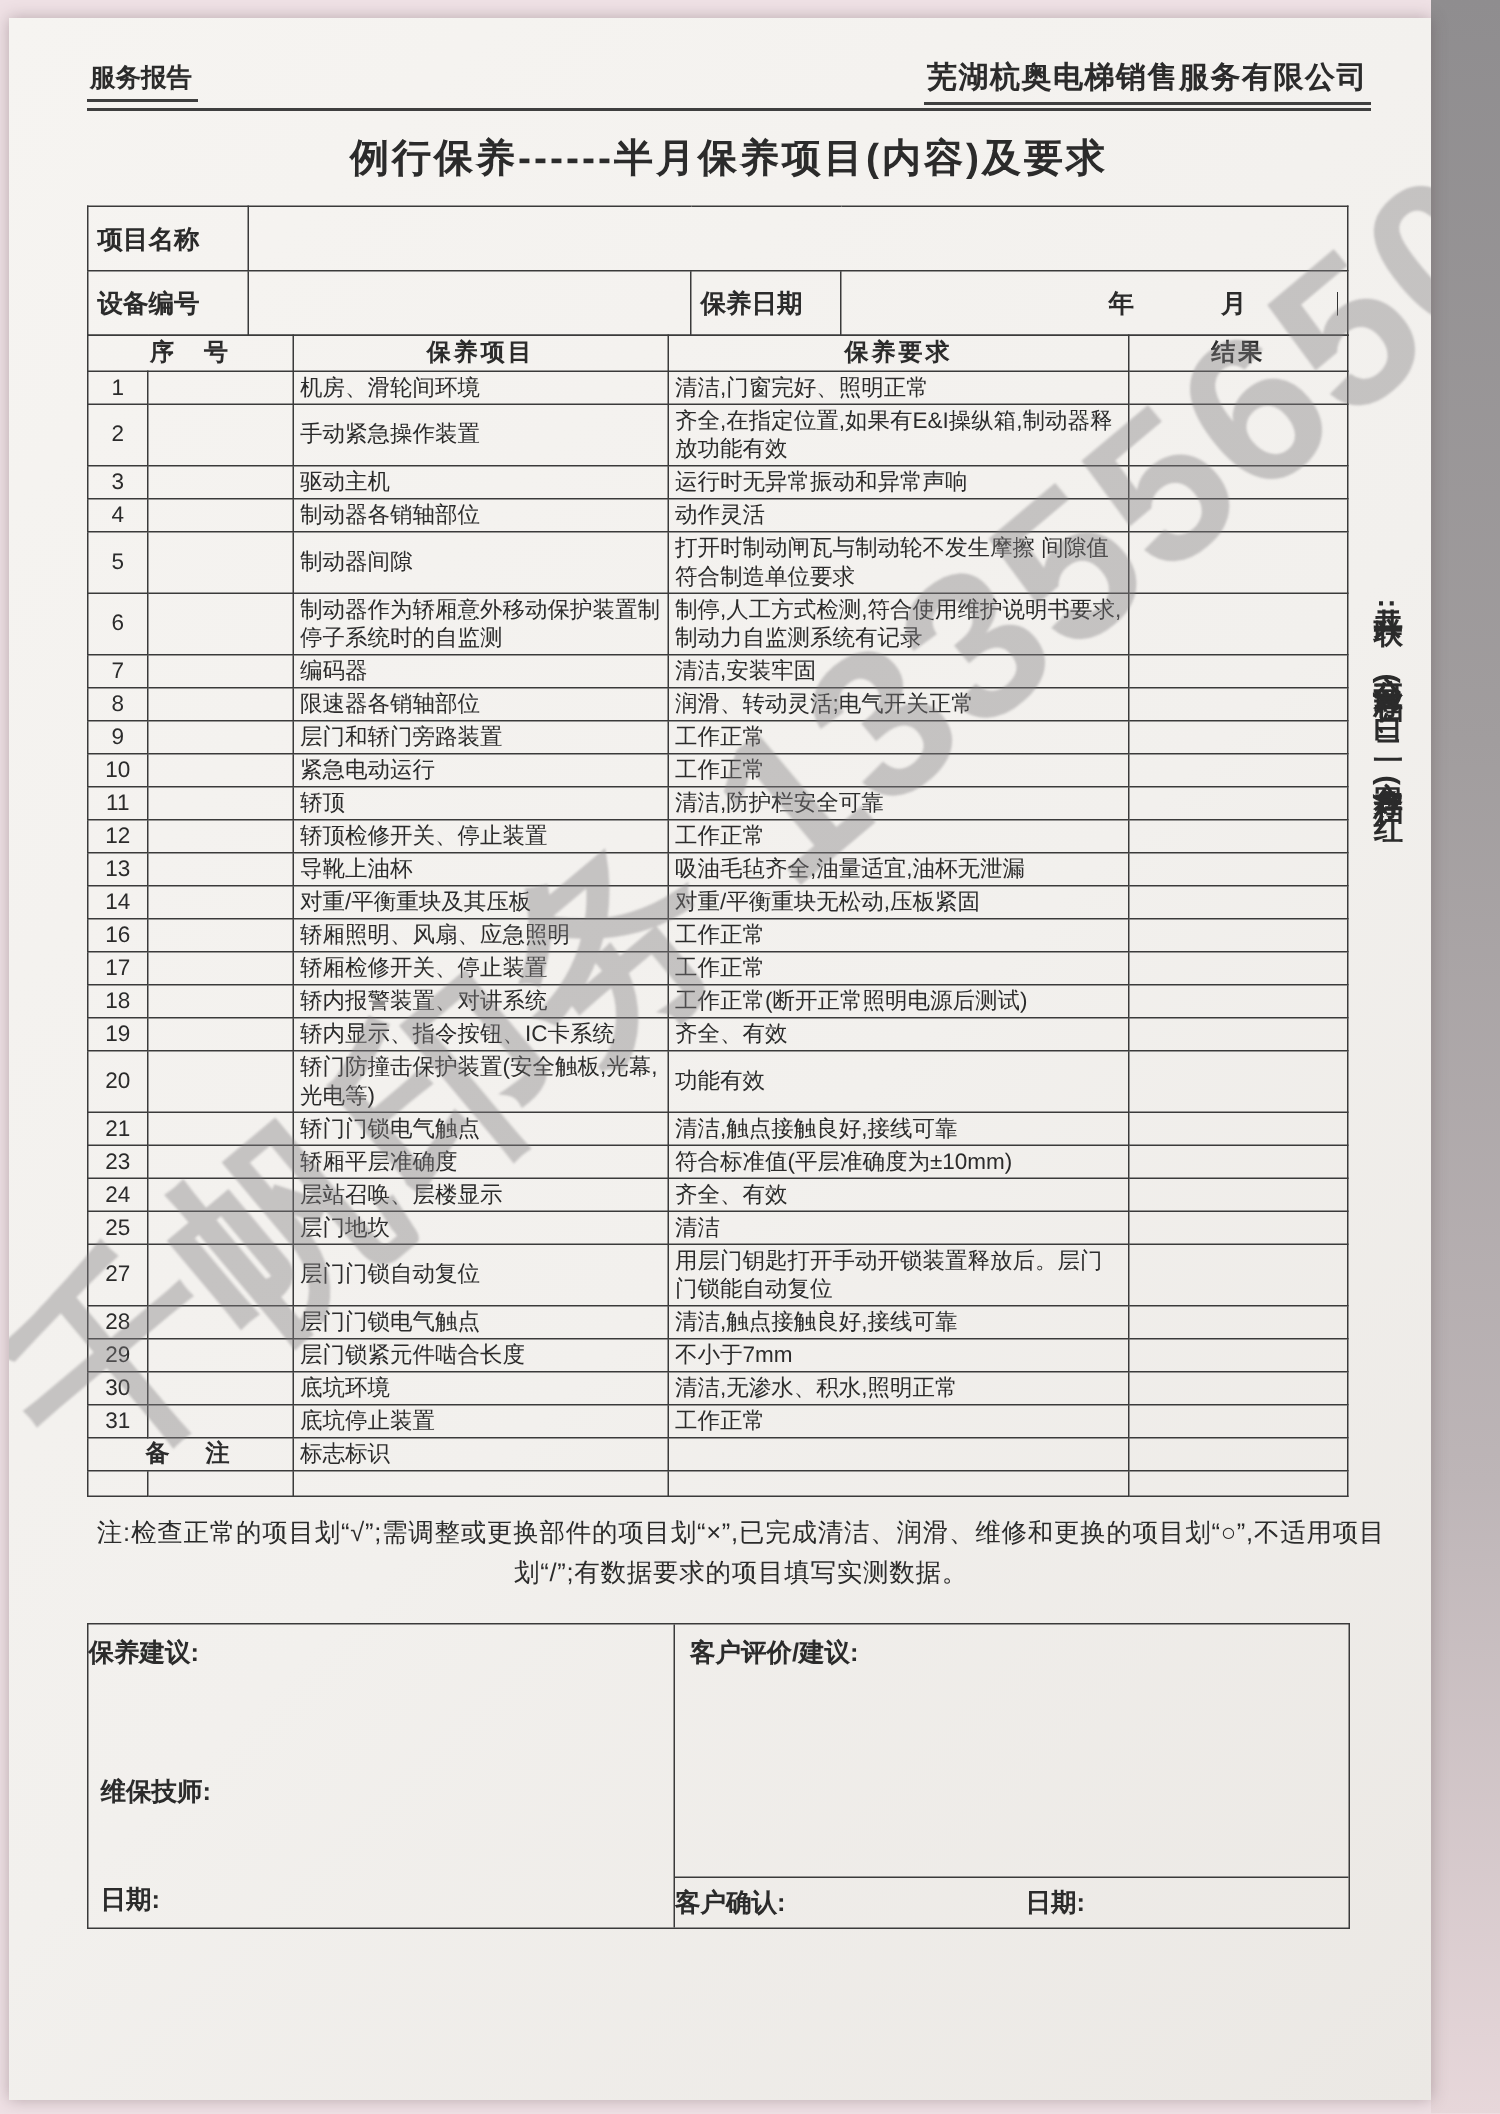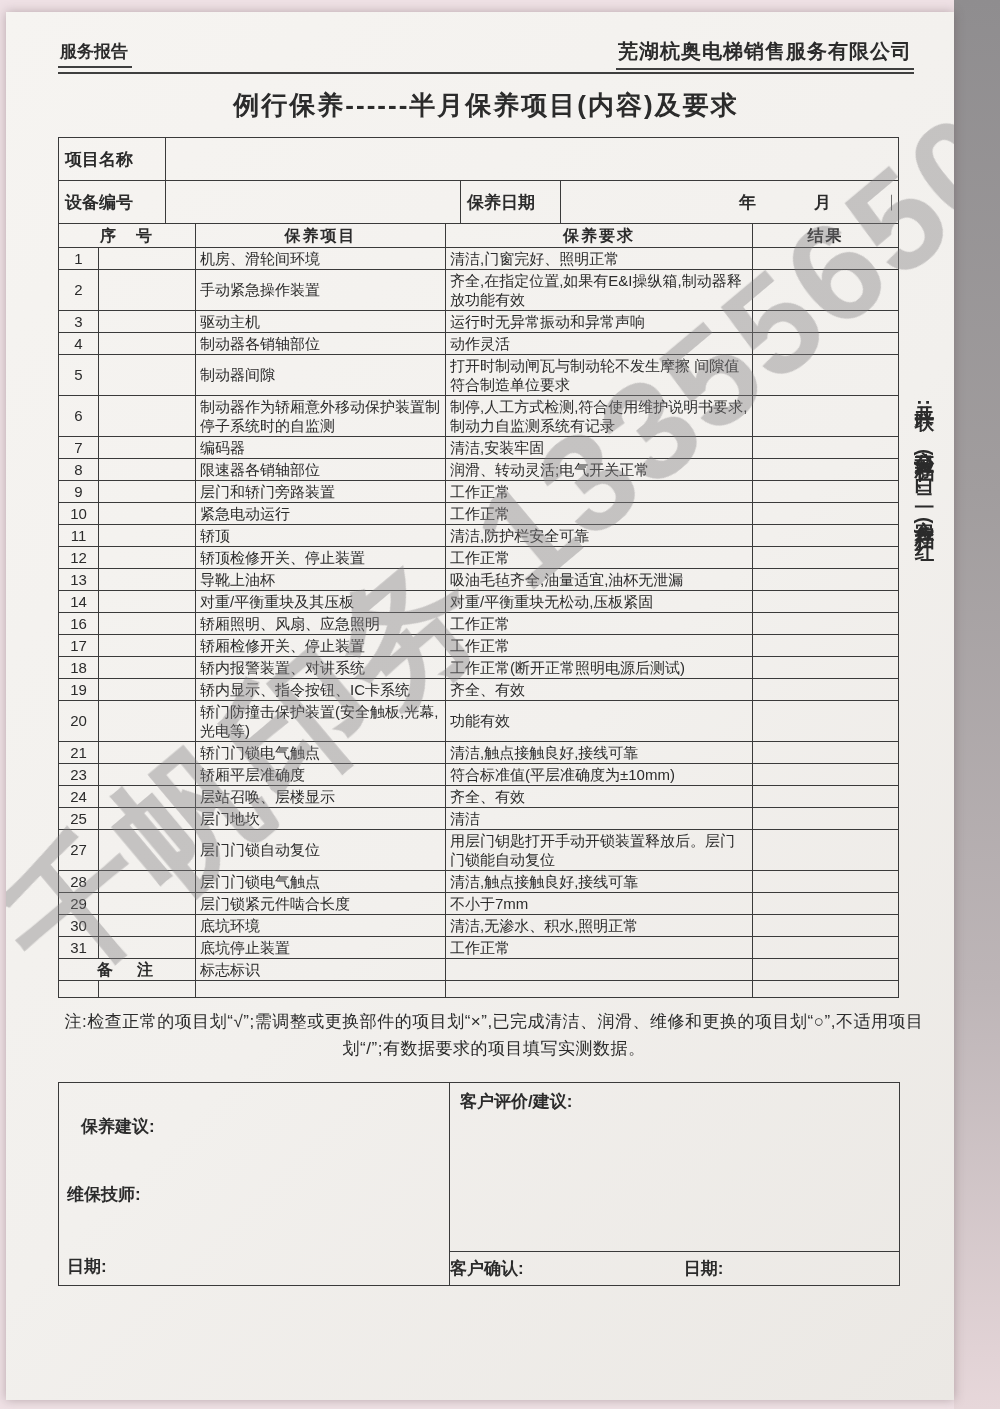--- a/index.html
+++ b/index.html
@@ -46,21 +46,21 @@
   .clip{overflow:hidden;}
   .date-units{display:flex;justify-content:flex-end;gap:58px;margin-right:-14px;font-weight:600;}
 
   
   .note{margin-top:10px;width:872px;font-size:17px;line-height:1.6;font-weight:500;letter-spacing:.5px;text-align:center;}
 
   
   .bottom-table{margin-top:20px;width:840px;height:202px;border:1.5px solid #3a3a3a;display:flex;}
   .bt-left{width:390px;border-right:1.5px solid #3a3a3a;position:relative;font-size:17px;font-weight:700;}
   .bt-right{flex:1;position:relative;font-size:17px;font-weight:700;}
-  .bt-left .suggest{position:absolute;top:7px;left:22px;margin-top:25px;}
+  .bt-left .suggest{position:absolute;top:7px;left:0;}
   .bt-left .tech{position:absolute;top:100px;left:8px;}
   .bt-left .ldate{position:absolute;bottom:7px;left:8px;}
   .bt-right .eval{position:absolute;top:7px;left:10px;}
   .bt-right .steps{position:absolute;bottom:40px;left:10px;right:6px;font-size:16px;line-height:25px;font-weight:700;}
   .bt-right .confirm-row{position:absolute;left:0;right:0;bottom:0;height:33px;
     border-top:1.5px solid #3a3a3a;display:flex;align-items:center;}
   .confirm-row .confirm{margin-left:0;}
   .confirm-row .cdate{margin-left:160px;}
 
   

